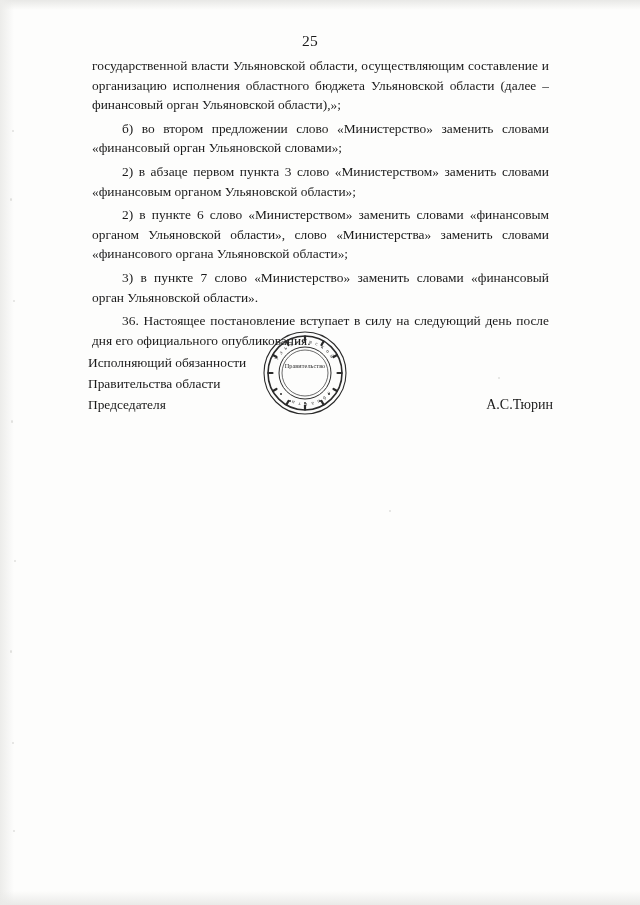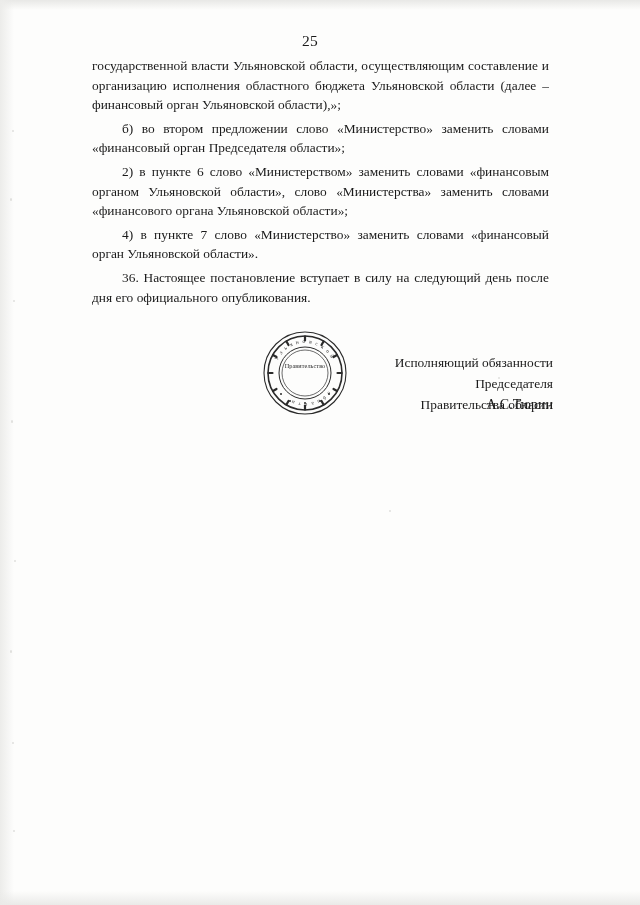--- a/index.html
+++ b/index.html
@@ -83,21 +83,20 @@
     text-indent: 0;
   }
 
   .signature-block {
     position: absolute;
     left: 88px;
     top: 352px;
     width: 465px;
     font-size: 13.4px;
     line-height: 21px;
-    text-align: right;
   }
   .sig-row {
     position: relative;
     display: block;
   }
   .sig-name {
     position: absolute;
     right: 0;
     top: 42px;
     font-size: 14px;
@@ -143,30 +142,31 @@
   <div class="speckle" style="left:10px;top:650px;width:2px;height:3px;"></div>
   <div class="speckle" style="left:12px;top:742px;width:2px;height:2px;"></div>
   <div class="speckle" style="left:13px;top:830px;width:2px;height:2px;"></div>
   <div class="speckle" style="left:389px;top:510px;width:2px;height:2px;"></div>
   <div class="speckle" style="left:498px;top:377px;width:2px;height:2px;"></div>
 
   <div class="page-number">25</div>
 
   <div class="body-text">
     <p class="hang">государственной власти Ульяновской области, осуществляющим составление и организацию исполнения областного бюджета Ульяновской области (далее – финансовый орган Ульяновской области),»;</p>
-    <p class="indent">б) во втором предложении слово «Министерство» заменить словами «финансовый орган Председателя области»;</p>
+    <p class="indent">б) во втором предложении слово «Министерство» заменить словами «финансовый орган Ульяновской словами»;</p>
+    <p class="indent">2) в абзаце первом пункта 3 слово «Министерством» заменить словами «финансовым органом Ульяновской области»;</p>
     <p class="indent">2) в пункте 6 слово «Министерством» заменить словами «финансовым органом Ульяновской области», слово «Министерства» заменить словами «финансового органа Ульяновской области»;</p>
-    <p class="indent">4) в пункте 7 слово «Министерство» заменить словами «финансовый орган Ульяновской области».</p>
+    <p class="indent">3) в пункте 7 слово «Министерство» заменить словами «финансовый орган Ульяновской области».</p>
     <p class="indent">36. Настоящее постановление вступает в силу на следующий день после дня его официального опубликования.</p>
   </div>
 
   <div class="signature-block">
     <div class="sig-row">Исполняющий обязанности</div>
+    <div class="sig-row">Правительства области</div>
     <div class="sig-row">Председателя</div>
-    <div class="sig-row">Правительства области</div>
     <div class="sig-name">А.С.Тюрин</div>
   </div>
 
   <div class="stamp">
     <svg width="86" height="86" viewBox="0 0 86 86">
       <circle cx="43" cy="43" r="41" fill="none" stroke="#2b2b2b" stroke-width="1.1"></circle>
       <circle cx="43" cy="43" r="37" fill="none" stroke="#2b2b2b" stroke-width="1.6"></circle>
       <circle cx="43" cy="43" r="26" fill="none" stroke="#2b2b2b" stroke-width="1"></circle>
       <circle cx="43" cy="43" r="23" fill="none" stroke="#2b2b2b" stroke-width="0.7"></circle>
       <g stroke="#2b2b2b" stroke-width="2.2" stroke-linecap="round">

